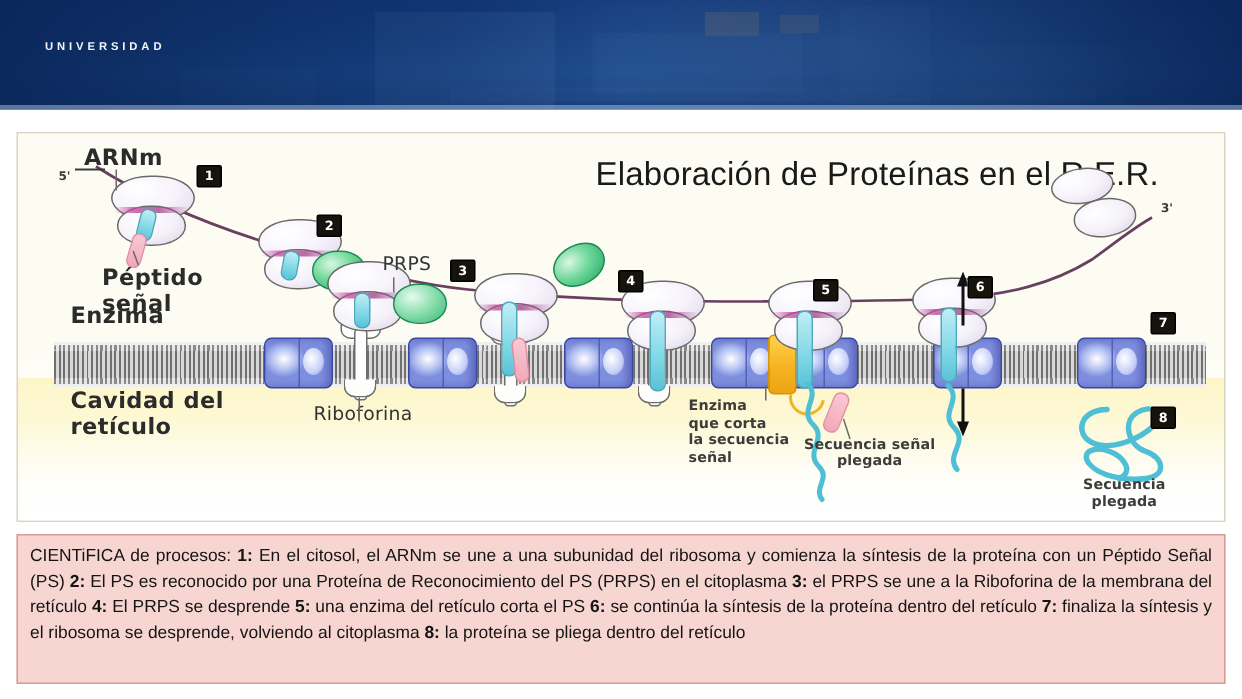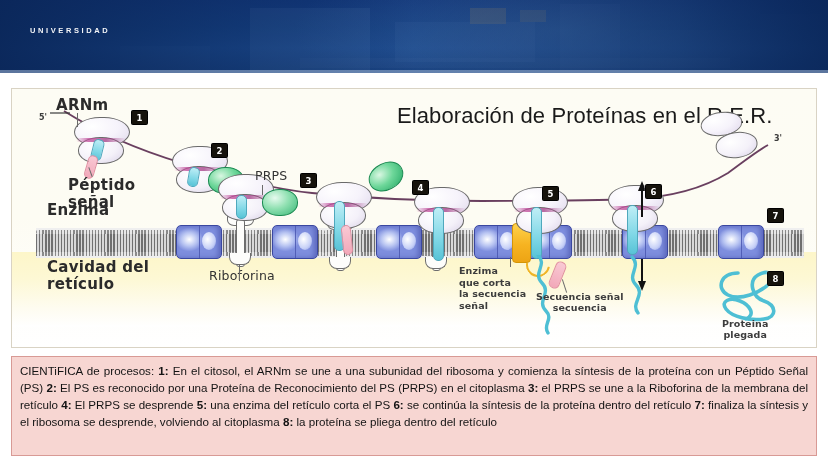--- a/index.html
+++ b/index.html
@@ -399,24 +399,24 @@
     <div class="lab med" style="left:182px;top:180px;margin-left:15px;">Riboforina</div>
     <div class="leader" style="left:227px;top:176px;width:1.2px;height:16px;"></div>
 
     <div class="lab sm" style="left:447px;top:176px;line-height:1.22;">Enzima
 que corta
 la secuencia
 señal</div>
     <div class="leader" style="left:498px;top:168px;width:1.2px;height:10px;"></div>
 
     <div class="lab sm" style="left:524px;top:203px;text-align:center;">Secuencia señal
-secuencia</div>
+plegada</div>
     <div class="leader" style="left:552px;top:190px;width:1.2px;height:14px;transform:rotate(-18deg);"></div>
 
-    <div class="lab sm" style="left:710px;top:230px;text-align:center;">Proteina
+    <div class="lab sm" style="left:710px;top:230px;text-align:center;">Secuencia
 plegada</div>
 
     <svg style="position:absolute;left:0;top:0;width:806px;height:260px;">
       <line x1="630" y1="128" x2="630" y2="98" stroke="#111" stroke-width="2"></line>
       <polygon points="630,92 626,102 634,102" fill="#111"></polygon>
       <line x1="630" y1="170" x2="630" y2="196" stroke="#111" stroke-width="2"></line>
       <polygon points="630,202 626,192 634,192" fill="#111"></polygon>
     </svg>
 
     <div class="badge" style="left:119px;top:21px;">1</div>

